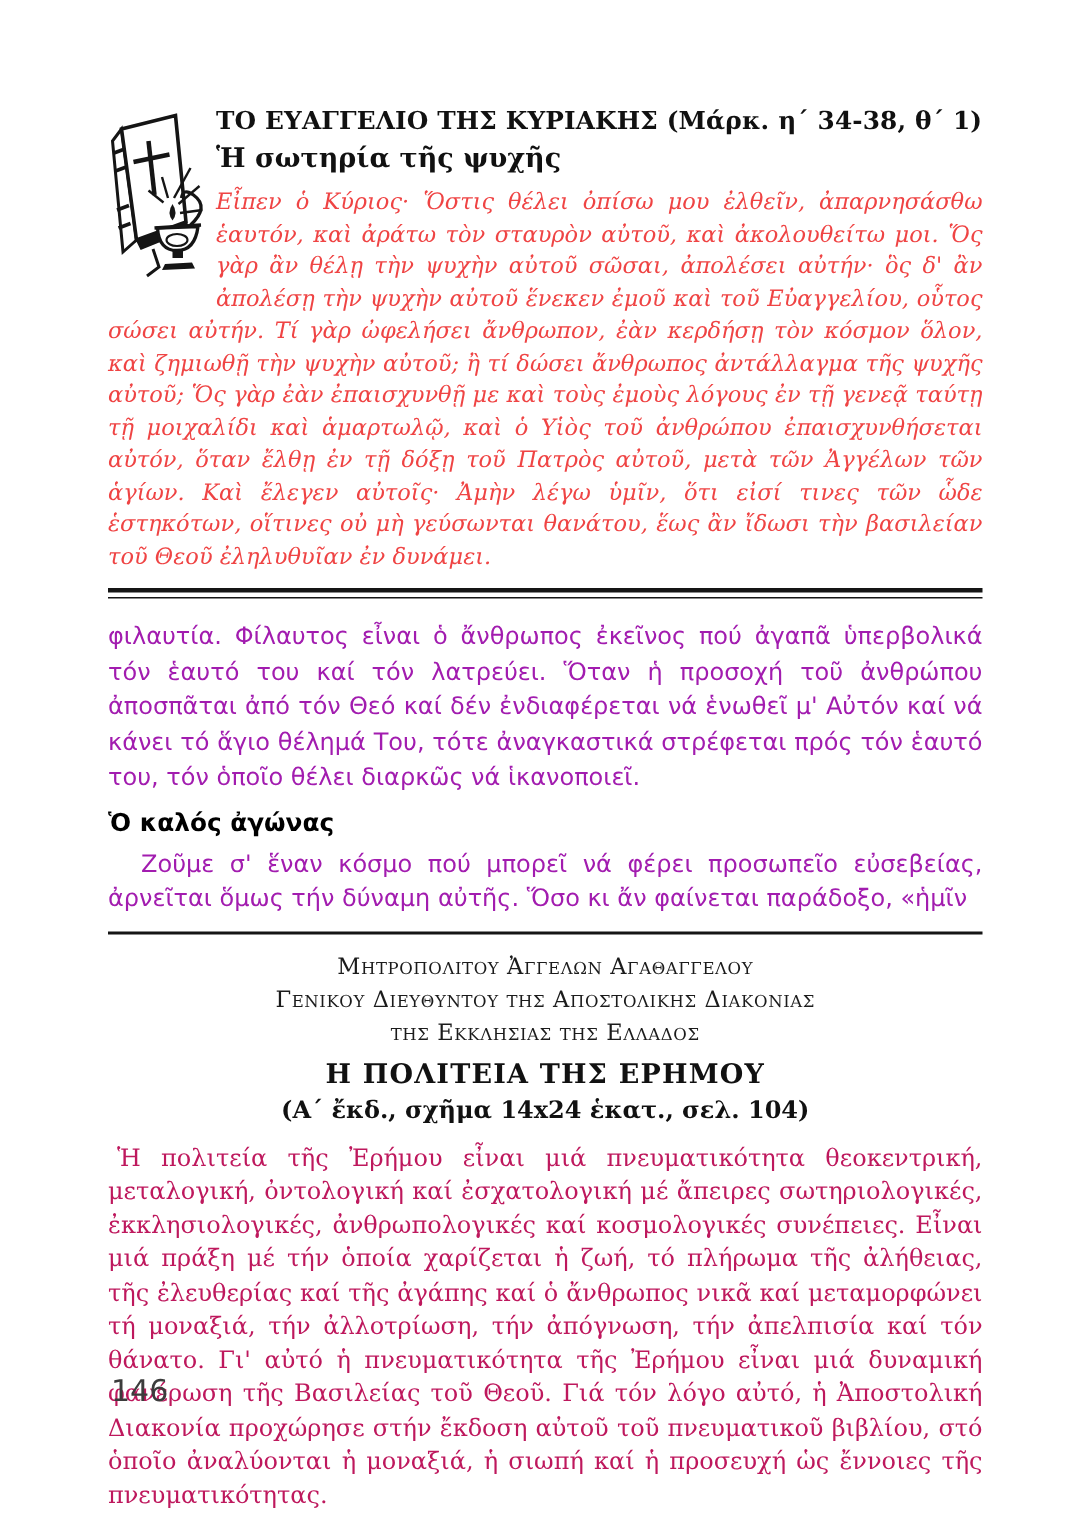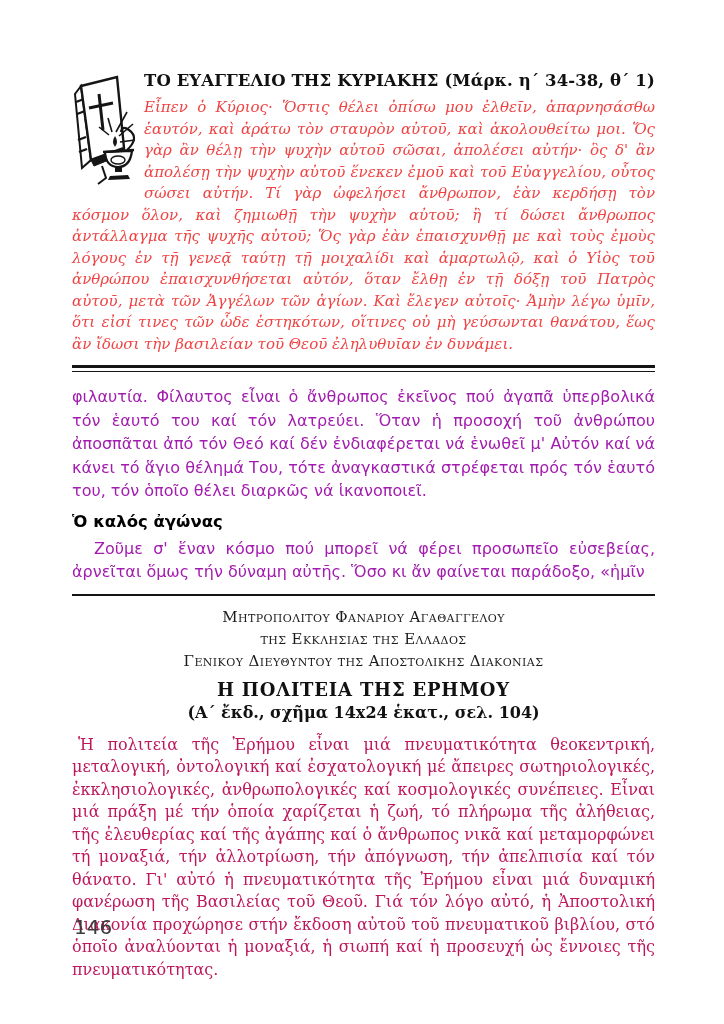--- a/index.html
+++ b/index.html
@@ -143,36 +143,37 @@
         <line x1="31" y1="80" x2="62" y2="78" stroke="#151515" stroke-width="2.4"></line>
         <ellipse cx="46" cy="88" rx="7" ry="4" fill="none" stroke="#151515" stroke-width="1.4"></ellipse>
 
         <rect x="43" y="95" width="7" height="5" fill="#151515"></rect>
         <path d="M38 104 L56 103 L58 107 L36 108 Z" fill="#151515"></path>
 
         <path d="M30 94 L34 106 L26 112" fill="none" stroke="#151515" stroke-width="2"></path>
       </svg>
     </div>
     <div class="title">ΤΟ ΕΥΑΓΓΕΛΙΟ ΤΗΣ ΚΥΡΙΑΚΗΣ (Μάρκ. η´ 34-38, θ´ 1)</div>
+    <div class="subtitle">Ἡ σωτηρία τῆς ψυχῆς</div>
     <p class="gospel" style="margin:6px 0 0 0;">Εἶπεν ὁ Κύριος· Ὅστις θέλει ὀπίσω μου ἐλθεῖν, ἀπαρνησάσθω ἑαυτόν, καὶ ἀράτω τὸν σταυρὸν αὐτοῦ, καὶ ἀκολουθείτω μοι. Ὅς γὰρ ἂν θέλῃ τὴν ψυχὴν αὐτοῦ σῶσαι, ἀπολέσει αὐτήν· ὃς δ' ἂν ἀπολέσῃ τὴν ψυχὴν αὐτοῦ ἕνεκεν ἐμοῦ καὶ τοῦ Εὐαγγελίου, οὗτος σώσει αὐτήν. Τί γὰρ ὠφελήσει ἄνθρωπον, ἐὰν κερδήσῃ τὸν κόσμον ὅλον, καὶ ζημιωθῇ τὴν ψυχὴν αὐτοῦ; ἢ τί δώσει ἄνθρωπος ἀντάλλαγμα τῆς ψυχῆς αὐτοῦ; Ὅς γὰρ ἐὰν ἐπαισχυνθῇ με καὶ τοὺς ἐμοὺς λόγους ἐν τῇ γενεᾷ ταύτῃ τῇ μοιχαλίδι καὶ ἁμαρτωλῷ, καὶ ὁ Υἱὸς τοῦ ἀνθρώπου ἐπαισχυνθήσεται αὐτόν, ὅταν ἔλθῃ ἐν τῇ δόξῃ τοῦ Πατρὸς αὐτοῦ, μετὰ τῶν Ἀγγέλων τῶν ἁγίων. Καὶ ἔλεγεν αὐτοῖς· Ἀμὴν λέγω ὑμῖν, ὅτι εἰσί τινες τῶν ὧδε ἑστηκότων, οἵτινες οὐ μὴ γεύσωνται θανάτου, ἕως ἂν ἴδωσι τὴν βασιλείαν τοῦ Θεοῦ ἐληλυθυῖαν ἐν δυνάμει.</p>
   </div>
 
   <div class="rule-double"></div>
 
   <p class="body-para" style="margin:0;">φιλαυτία. Φίλαυτος εἶναι ὁ ἄνθρωπος ἐκεῖνος πού ἀγαπᾶ ὑπερβολικά τόν ἑαυτό του καί τόν λατρεύει. Ὅταν ἡ προσοχή τοῦ ἀνθρώπου ἀποσπᾶται ἀπό τόν Θεό καί δέν ἐνδιαφέρεται νά ἑνωθεῖ μ' Αὐτόν καί νά κάνει τό ἅγιο θέλημά Του, τότε ἀναγκαστικά στρέφεται πρός τόν ἑαυτό του, τόν ὁποῖο θέλει διαρκῶς νά ἱκανοποιεῖ.</p>
   <div class="section-heading">Ὁ καλός ἀγώνας</div>
   <p class="body-para indent" style="margin:0;">Ζοῦμε σ' ἕναν κόσμο πού μπορεῖ νά φέρει προσωπεῖο εὐσεβείας, ἀρνεῖται ὅμως τήν δύναμη αὐτῆς. Ὅσο κι ἄν φαίνεται παράδοξο, «ἡμῖν</p>
 
   <hr class="rule-thin">
 
   <div>
     <div class="credits">
-      <div>Μητροπολιτου Φαναριου Αγαθαγγελου</div>
+      <div>Μητροπολιτου Ἀγγέλων Αγαθαγγελου</div>
+      <div>Γενικου Διευθυντου της Αποστολικης Διακονιας</div>
       <div>της Εκκλησιας της Ελλαδος</div>
-      <div>Γενικου Διευθυντου της Αποστολικης Διακονιας</div>
     </div>
     <div class="book-title">Η ΠΟΛΙΤΕΙΑ ΤΗΣ ΕΡΗΜΟΥ</div>
     <div class="edition">(Α´ ἔκδ., σχῆμα 14x24 ἑκατ., σελ. 104)</div>
     <p class="description" style="margin-bottom:0;">Ἡ πολιτεία τῆς Ἐρήμου εἶναι μιά πνευματικότητα θεοκεντρική, μεταλογική, ὀντολογική καί ἐσχατολογική μέ ἄπειρες σωτηριολογικές, ἐκκλησιολογικές, ἀνθρωπολογικές καί κοσμολογικές συνέπειες. Εἶναι μιά πράξη μέ τήν ὁποία χαρίζεται ἡ ζωή, τό πλήρωμα τῆς ἀλήθειας, τῆς ἐλευθερίας καί τῆς ἀγάπης καί ὁ ἄνθρωπος νικᾶ καί μεταμορφώνει τή μοναξιά, τήν ἀλλοτρίωση, τήν ἀπόγνωση, τήν ἀπελπισία καί τόν θάνατο. Γι' αὐτό ἡ πνευματικότητα τῆς Ἐρήμου εἶναι μιά δυναμική φανέρωση τῆς Βασιλείας τοῦ Θεοῦ. Γιά τόν λόγο αὐτό, ἡ Ἀποστολική Διακονία προχώρησε στήν ἔκδοση αὐτοῦ τοῦ πνευματικοῦ βιβλίου, στό ὁποῖο ἀναλύονται ἡ μοναξιά, ἡ σιωπή καί ἡ προσευχή ὡς ἔννοιες τῆς πνευματικότητας.</p>
   </div>
 
   <div class="page-number">146</div>
 
 </div>
 

